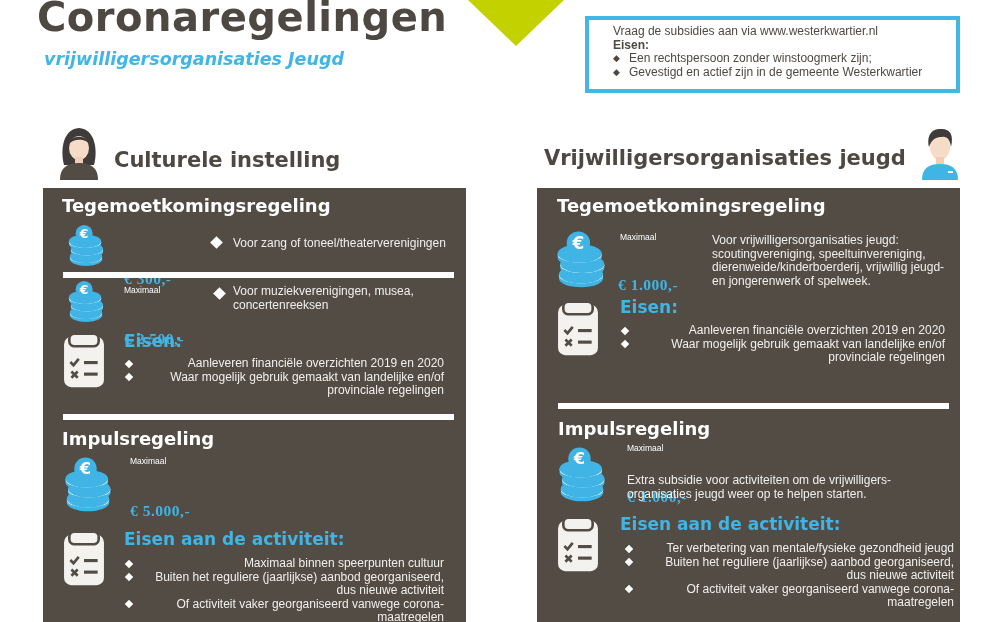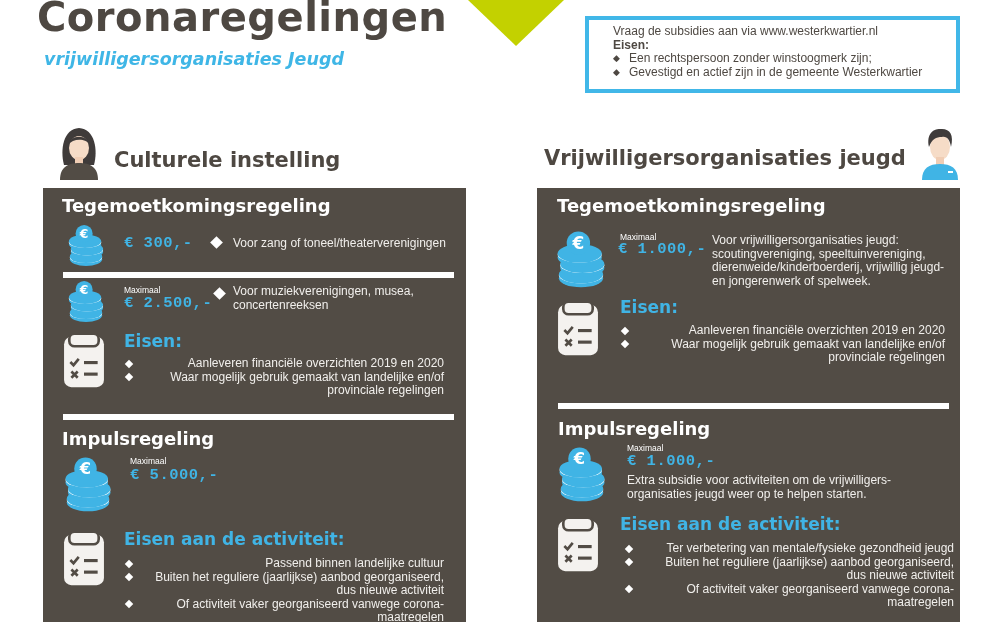--- a/index.html
+++ b/index.html
@@ -42,22 +42,22 @@
 
   .ptitle {
     position: absolute; font-family: "DejaVu Sans", sans-serif; font-weight: bold;
     font-size: 18px; color: #ffffff;
   }
   .sep { position: absolute; height: 6px; background: #ffffff; }
   .coins { position: absolute; }
   .checklist { position: absolute; }
   .small-label { position: absolute; font-size: 8.5px; color: #ffffff; font-family: "Liberation Sans", sans-serif; }
   .amount {
-    position: absolute; font-family: Liberation Mono, monospace; font-weight: bold;
-    color: #40b4e5; font-size: 15.5px; letter-spacing: 0.5px;
+    position: absolute; font-family: Liberation Serif, serif; font-weight: bold;
+    color: #40b4e5; font-size: 15.5px; letter-spacing: 0.5px; margin-top: 36px;
   }
   .txt { position: absolute; font-family: "Liberation Sans", sans-serif; font-size: 12px; line-height: 13.5px; color: #f1efec; }
   .eisen {
     position: absolute; font-family: "DejaVu Sans", sans-serif; font-weight: bold;
     color: #40b4e5; font-size: 17px;
   }
   .blist { position: absolute; font-family: "Liberation Sans", sans-serif; font-size: 12px; line-height: 13.5px; color: #f1efec; list-style: none; }
   .blist li { position: relative; padding-left: 20px; text-align: right; }
   .blist li::before {
     content: ""; position: absolute; left: 2px; top: 3.5px; width: 6px; height: 6px;
@@ -172,21 +172,21 @@
       <use href="#coins"></use>
     </svg>
   <div class="small-label" style="left:87px;top:268px">Maximaal</div>
   <div class="amount" style="left:87px;top:278px">€ 5.000,-</div>
 
   <svg class="checklist" style="left:20px;top:343px" width="42" height="56">
       <use href="#checklist"></use>
     </svg>
   <div class="eisen" style="left:81px;top:341px">Eisen aan de activiteit:</div>
   <ul class="blist" style="left:81px;top:369px;width:320px">
-    <li>Passend binnen landelijke cultuur</li>
+    <li>Maximaal binnen speerpunten cultuur</li>
     <li>Buiten het reguliere (jaarlijkse) aanbod georganiseerd, dus nieuwe activiteit</li>
     <li>Of activiteit vaker georganiseerd vanwege corona-maatregelen</li>
   </ul>
 </div>
 
 <div class="panel right">
   <div class="ptitle" style="left:20px;top:7px">Tegemoetkomingsregeling</div>
 
   <svg class="coins" style="left:18px;top:42px" width="52" height="60">
       <use href="#coins"></use>

